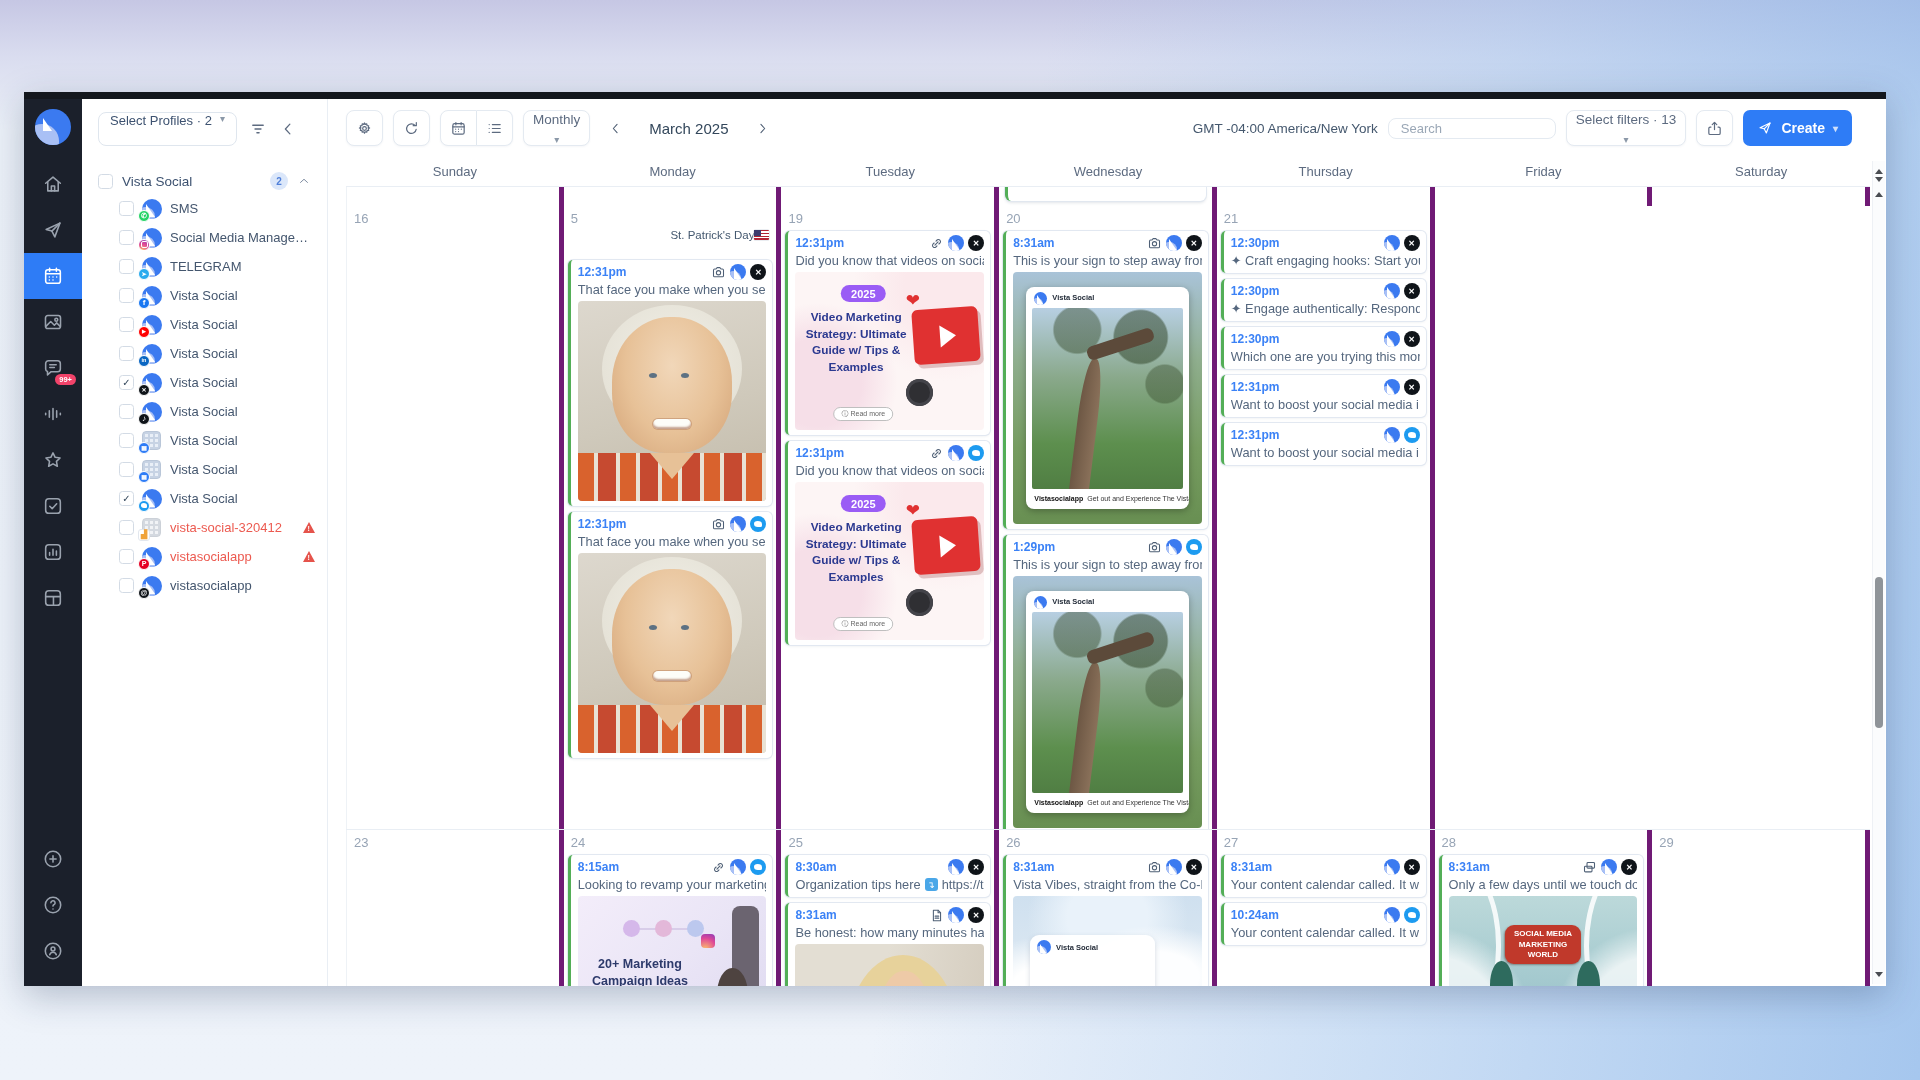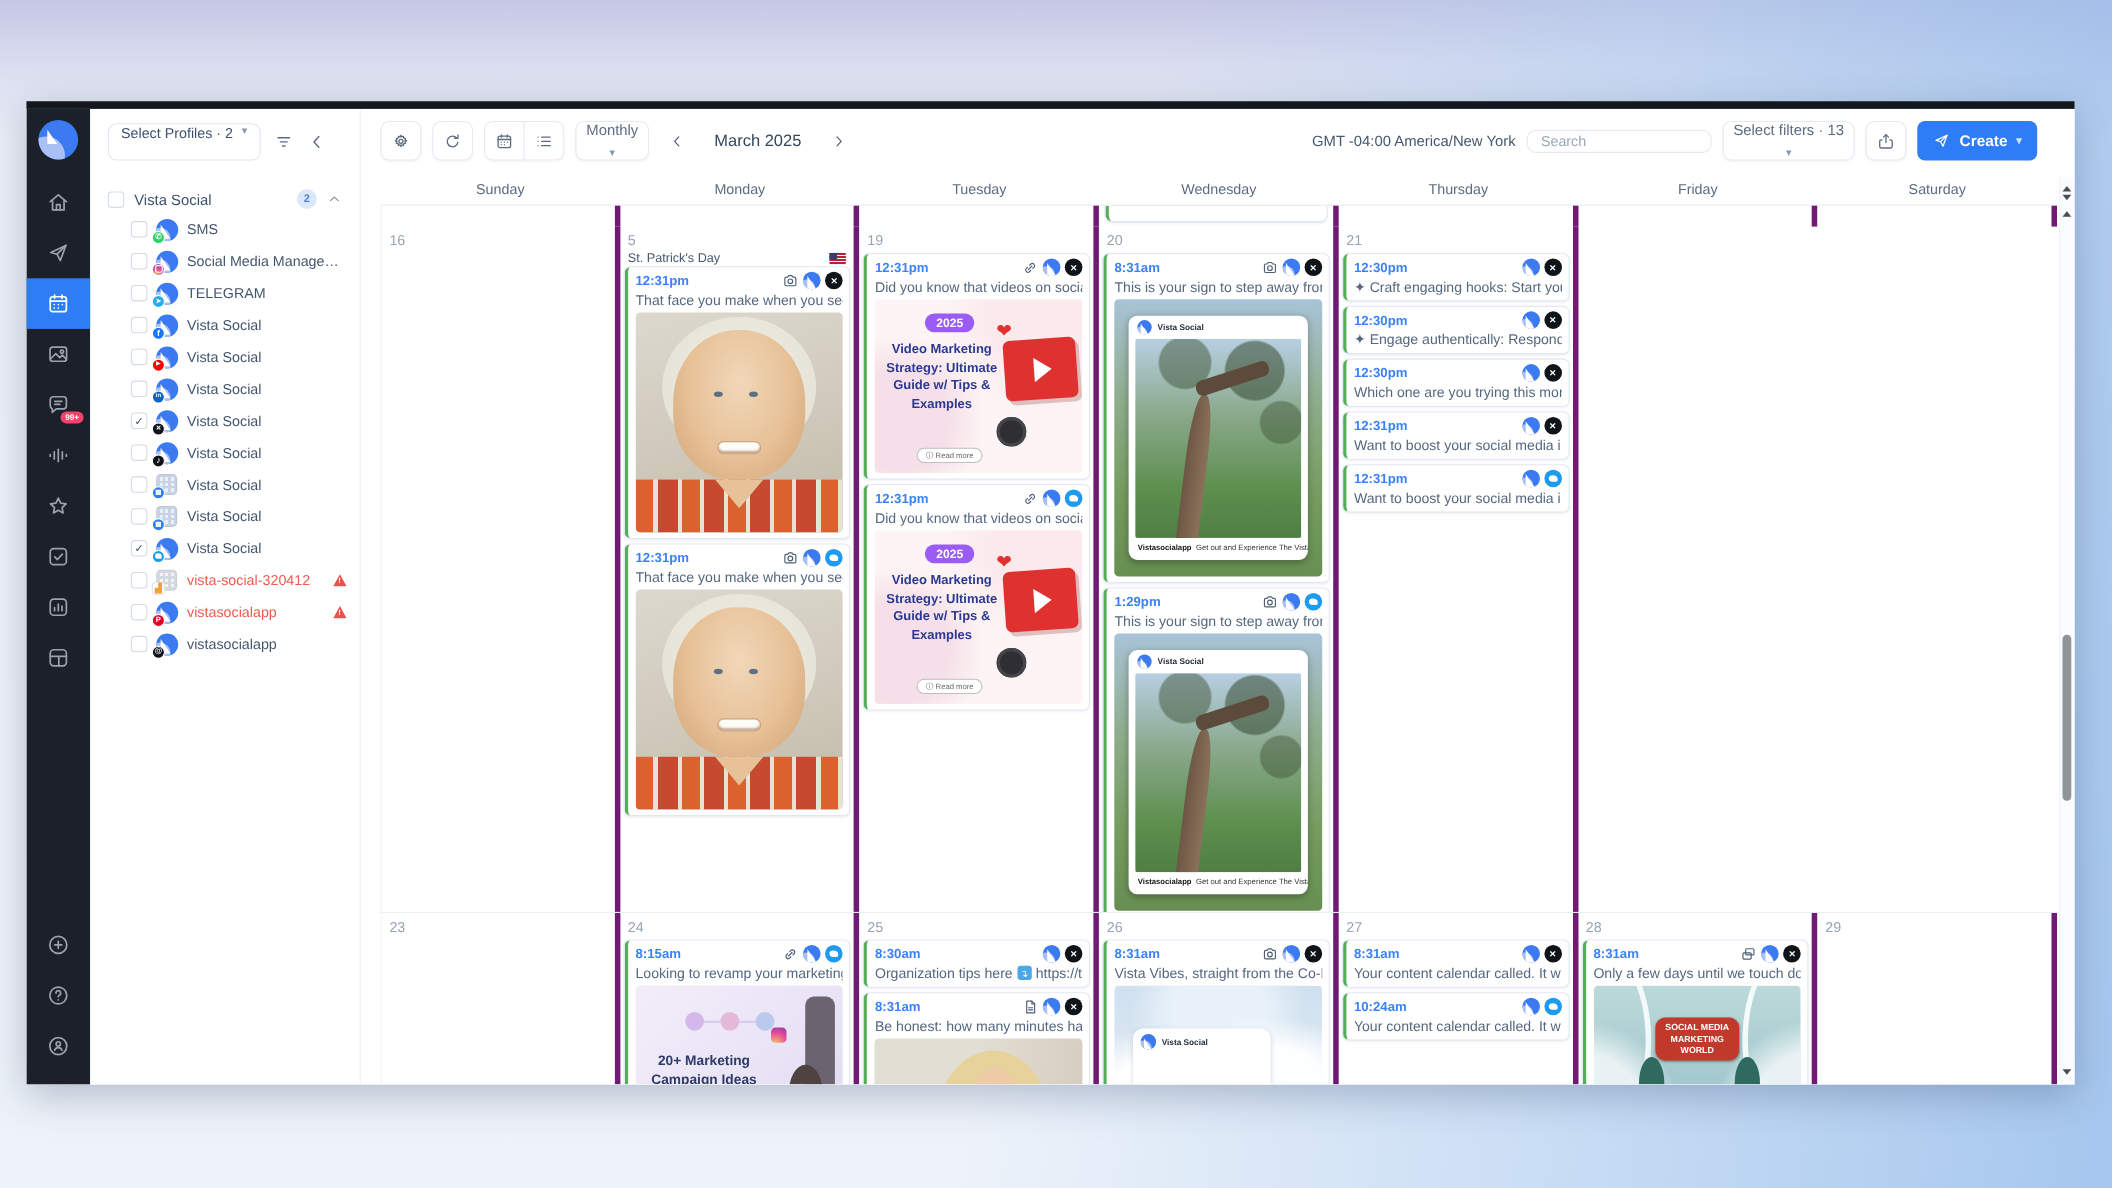--- a/index.html
+++ b/index.html
@@ -101,21 +101,21 @@
   .dh-row,.week{display:grid;grid-template-columns:repeat(7,1fr);}
   .dh-row{height:30px;border-bottom:1px solid #e9eef4;}
   .dh{display:flex;align-items:center;justify-content:center;font-size:13px;color:#5d6b80;}
   .week{border-bottom:1px solid #e9eef4;}
   .week.w0{height:19px;border-bottom:none;}
   .week.w1{height:624px;}
   .week.w2{flex:1;overflow:hidden;border-bottom:none;}
   .cell{border-right:5px solid #701a75;padding:0 3px;position:relative;overflow:hidden;min-width:0;}
   .cell:first-child{border-left:1px solid #eef2f6;}
   .date-num{font-size:13px;color:#97a4b5;padding:4px 4px 1px;line-height:18px;}
-  .holiday{display:flex;align-items:center;justify-content:space-between;padding:0 4px 0;font-size:11.5px;color:#44586f;}
+  .holiday{display:flex;align-items:center;justify-content:flex-end;padding:0 4px 17px;font-size:11.5px;color:#44586f;}
   .flag-us{width:15px;height:10px;flex:none;border-radius:1px;position:relative;
     background:repeating-linear-gradient(180deg,#b22234 0 1.4px,#fff 1.4px 2.8px);box-shadow:0 0 0 .5px #d6dce3;}
   .flag-us::before{content:"";position:absolute;left:0;top:0;width:7px;height:5.6px;background:#3c3b6e;}
   .partial{height:14px;margin:0 3px;background:#fff;border-radius:0 0 6px 6px;border-left:3px solid #53ae57;
     box-shadow:0 0 0 1px rgba(224,231,240,.9),0 2px 3px rgba(50,70,100,.14);}
 
   .event{margin:2px 1px 6px;background:#fff;border-radius:5px;border-left:3px solid #53ae57;padding:4px 6px 5px 7px;
     box-shadow:0 0 0 1px rgba(224,231,240,.95),0 1px 3px rgba(50,70,100,.12);cursor:pointer;}
   .ev-head{display:flex;align-items:center;}
   .ev-time{font-size:12px;font-weight:700;color:#3b82f6;}

